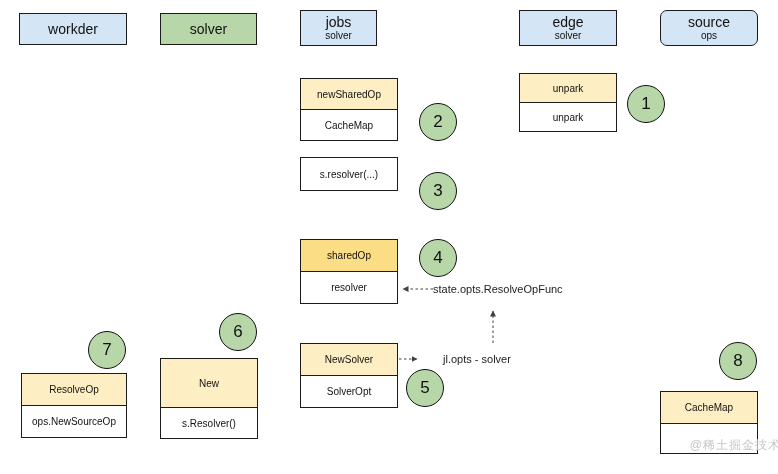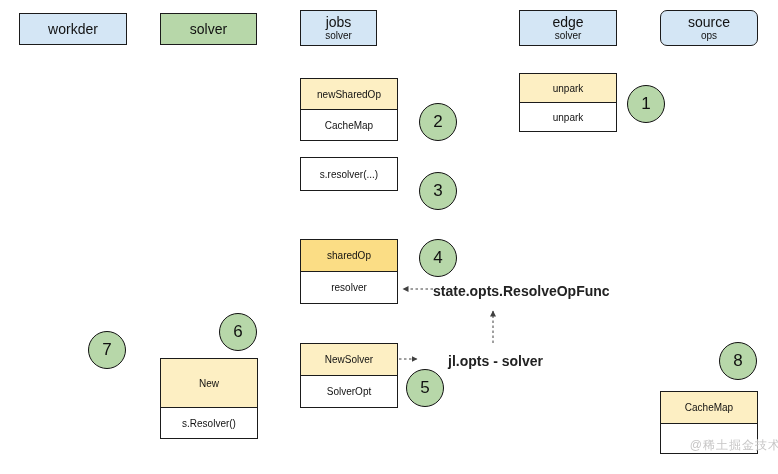--- a/index.html
+++ b/index.html
@@ -61,24 +61,23 @@
     box-sizing: border-box;
     display: flex;
     align-items: center;
     justify-content: center;
     font-size: 17px;
     color: #111;
   }
   
   .ann {
     position: absolute;
-    font-size: 14px;
+    font-size: 11px;
     color: #222;
-    text-align: right;
-    font-weight: bold;
+    text-align: left;
   }
   .arrows {
     position: absolute;
     left: 0; top: 0;
     pointer-events: none;
   }
   .arrows .dash {
     stroke: var(--arrow, #404040);
     stroke-width: 1;
     stroke-dasharray: 2.5 2.5;
@@ -140,20 +139,24 @@
   <div class="node" style="left:300px; top:343px; width:98px;">
     <div class="node-header" style="height:33px;">NewSolver</div>
     <div class="node-body" style="height:33px;">SolverOpt</div>
   </div>
 
   <div class="node" style="left:160px; top:358px; width:98px;">
     <div class="node-header" style="height:50px;">New</div>
     <div class="node-body">s.Resolver()</div>
   </div>
 
+  <div class="node" style="left:21px; top:373px; width:106px;">
+    <div class="node-header" style="height:33px;">ResolveOp</div>
+    <div class="node-body" style="height:33px;">ops.NewSourceOp</div>
+  </div>
 
   <div class="node" style="left:660px; top:391px; width:98px;">
     <div class="node-header" style="height:33px;">CacheMap</div>
     <div class="node-body" style="height:31px;"></div>
   </div>
 
   <div class="circle" style="left:627px; top:85px;">1</div>
   <div class="circle" style="left:419px; top:103px;">2</div>
   <div class="circle" style="left:419px; top:172px;">3</div>
   <div class="circle" style="left:419px; top:239px;">4</div>

